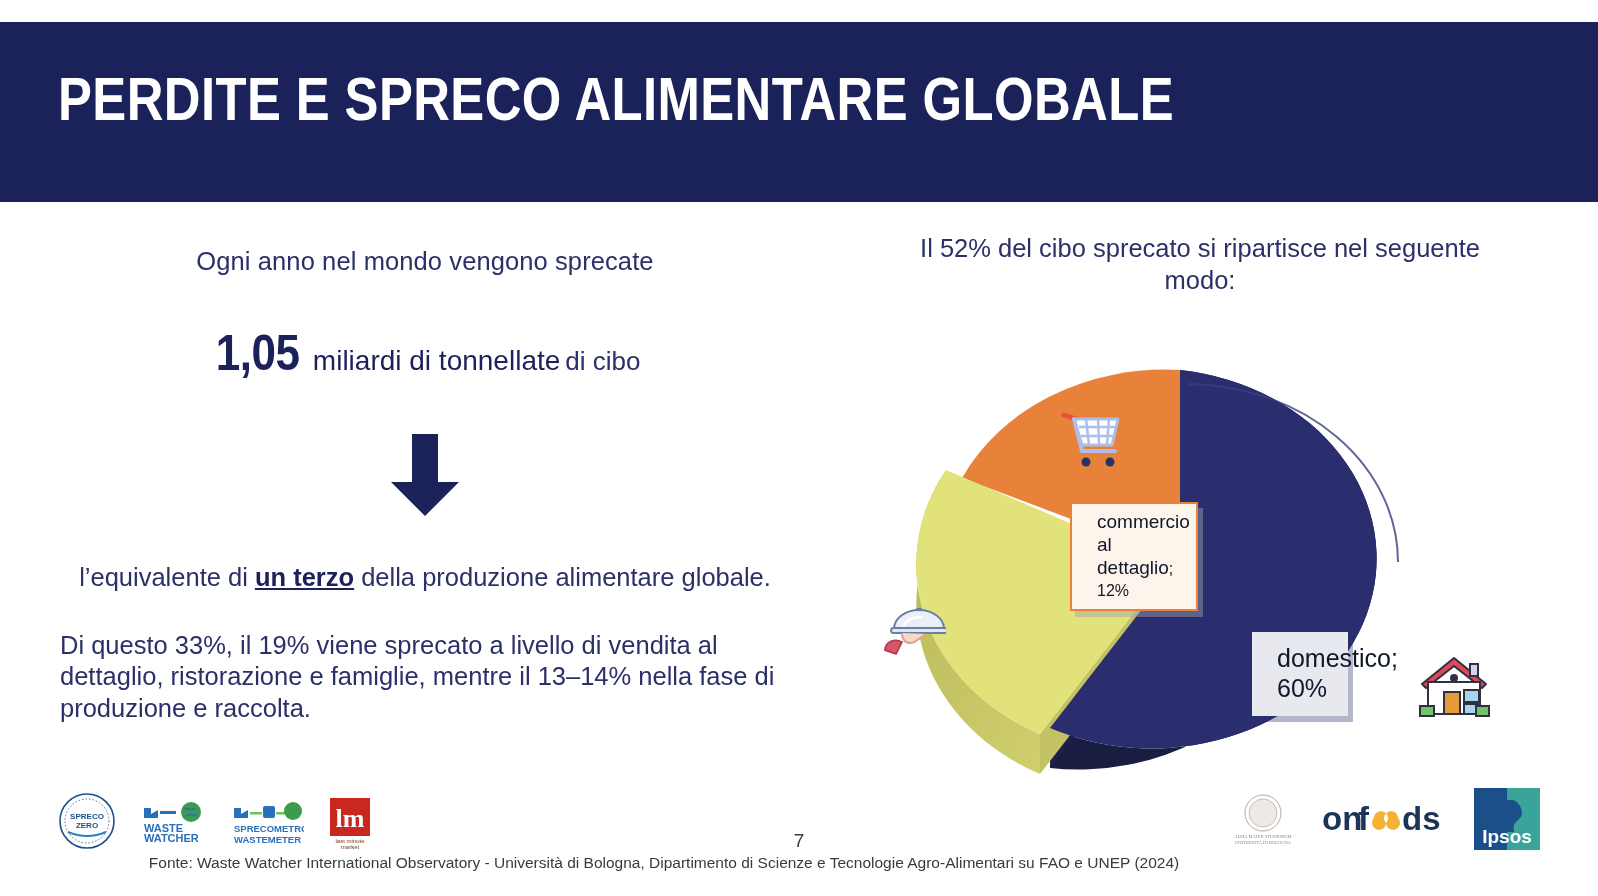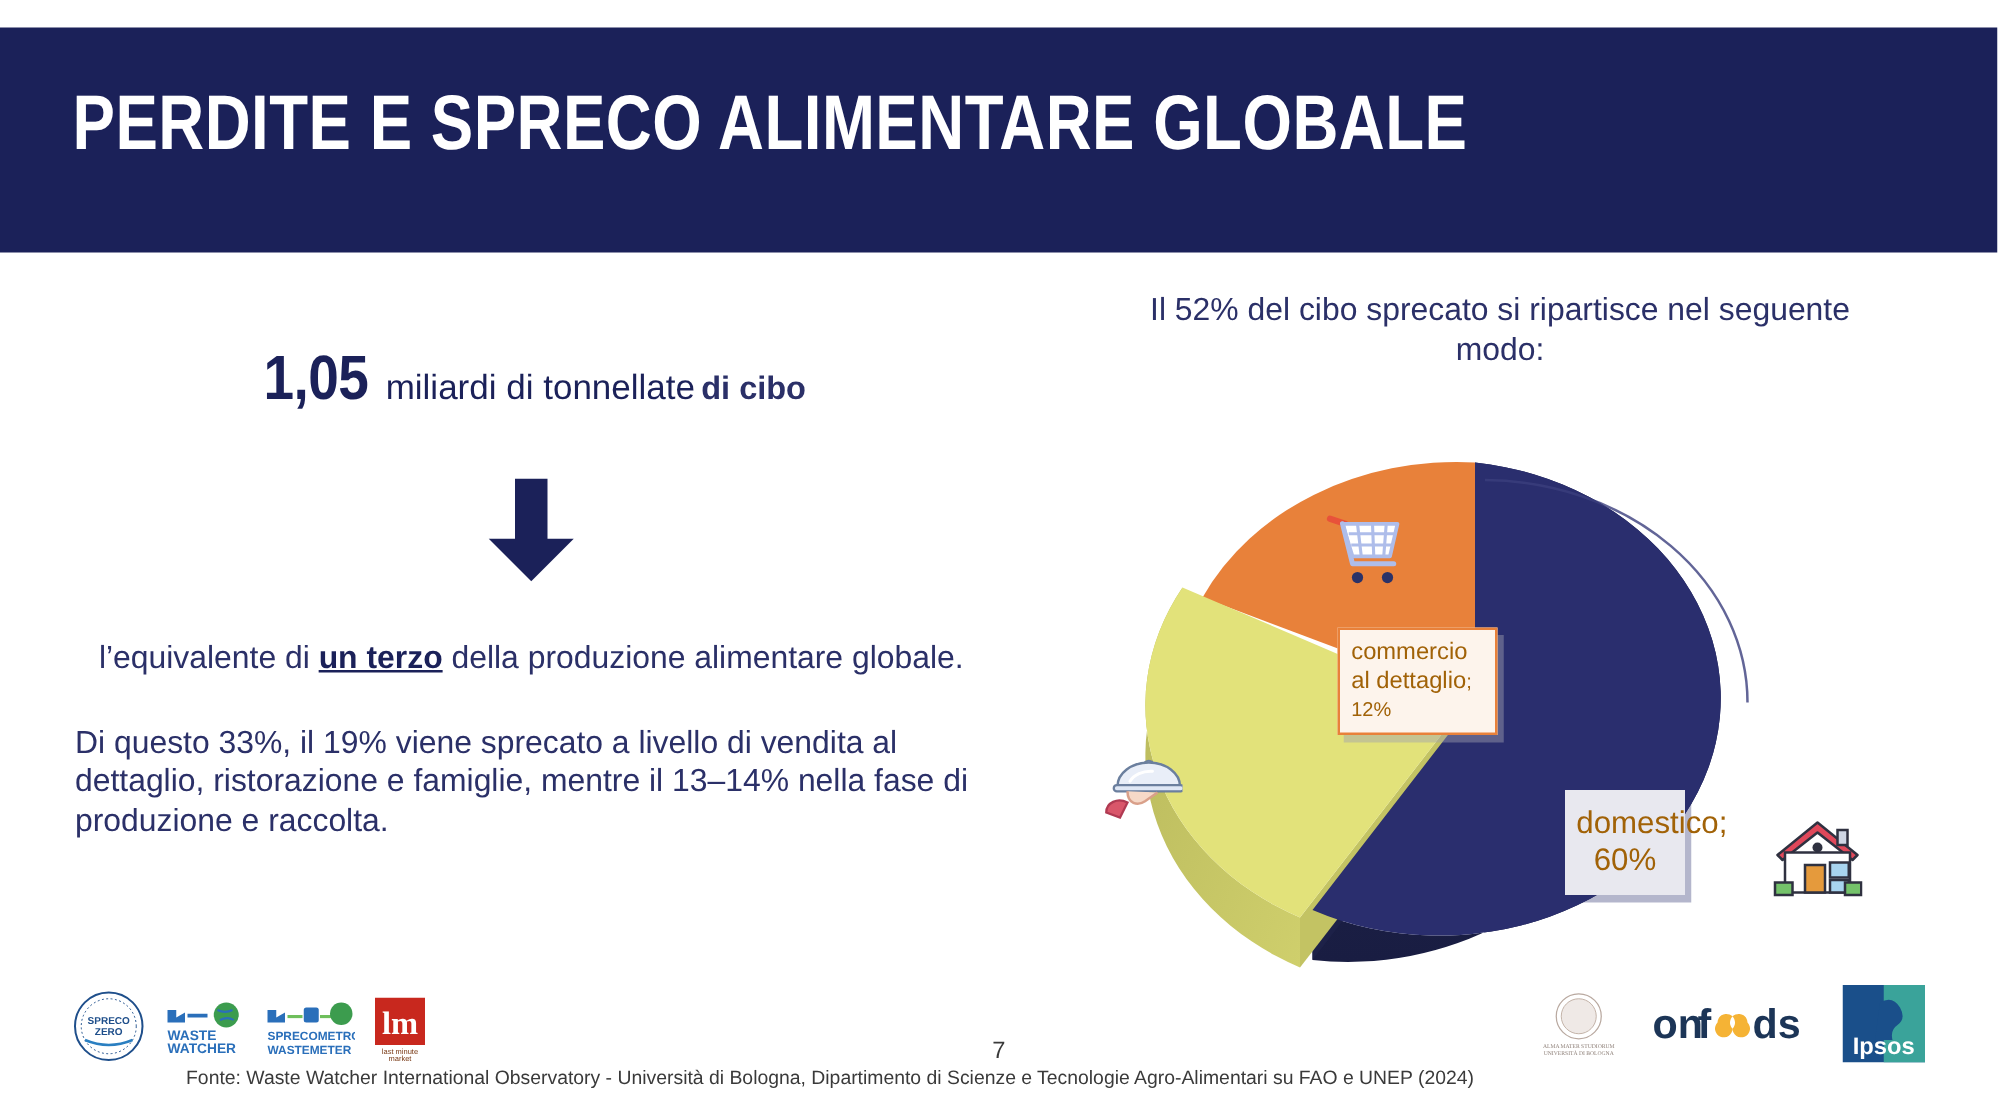--- a/index.html
+++ b/index.html
@@ -69,21 +69,21 @@
     transform-origin: center;
   }
   .big-stat .stat-unit {
     font-size: 28px;
     font-weight: 400;
     color: #1b2159;
     margin-left: 8px;
   }
   .big-stat .stat-tail {
     font-size: 26px;
-    font-weight: 700;
+    font-weight: 400;
     color: #2b3068;
     margin-left: 5px;
   }
 
   .arrow-wrap {
     margin-top: 46px;
     display: flex;
     justify-content: center;
   }
   .down-arrow {
@@ -139,23 +139,23 @@
     top: 0;
     width: 660px;
     height: 480px;
   }
 
   
   .pie-label {
     position: absolute;
     box-sizing: border-box;
     text-align: center;
-    color: #a16207;
+    color: #0f172a;
     line-height: 1.2;
-    padding: 7px 9px;
+    padding: 7px 25px;
   }
   .label-retail {
     left: 230px;
     top: 192px;
     width: 128px;
     background: #fdf4ec;
     border: 2px solid #e8813a;
     font-size: 19px;
     box-shadow: 5px 6px 0 rgba(160,160,175,0.45);
     text-align: left;
@@ -188,21 +188,21 @@
   .icon-dish  { position: absolute; left: 40px;  top: 282px; width: 66px; height: 66px; }
   .icon-house { position: absolute; left: 578px; top: 340px; width: 72px; height: 72px; }
 
   
   .logos-left {
     position: absolute;
     left: 58px;
     top: 792px;
     display: flex;
     align-items: flex-end;
-    gap: 16px;
+    gap: 26px;
   }
   .logos-right {
     position: absolute;
     right: 58px;
     top: 788px;
     display: flex;
     align-items: center;
     gap: 24px;
   }
   .page-number {
@@ -225,20 +225,21 @@
   }
 </style>
 </head>
 <body>
 
 <div class="header-band"></div>
 <div class="slide-title">PERDITE E SPRECO ALIMENTARE GLOBALE</div>
 
 <div class="left-col">
 
+  <div class="intro-line">Ogni anno nel mondo vengono sprecate</div>
 
   <div class="big-stat">
     <span class="stat-number">1,05</span><span class="stat-unit">miliardi di tonnellate</span><span class="stat-tail">di cibo</span>
   </div>
 
   <div class="arrow-wrap">
     <svg class="down-arrow" viewBox="0 0 92 92">
       <polygon points="33,6 59,6 59,54 80,54 46,88 12,54 33,54" fill="#1b2159"></polygon>
     </svg>
   </div>

